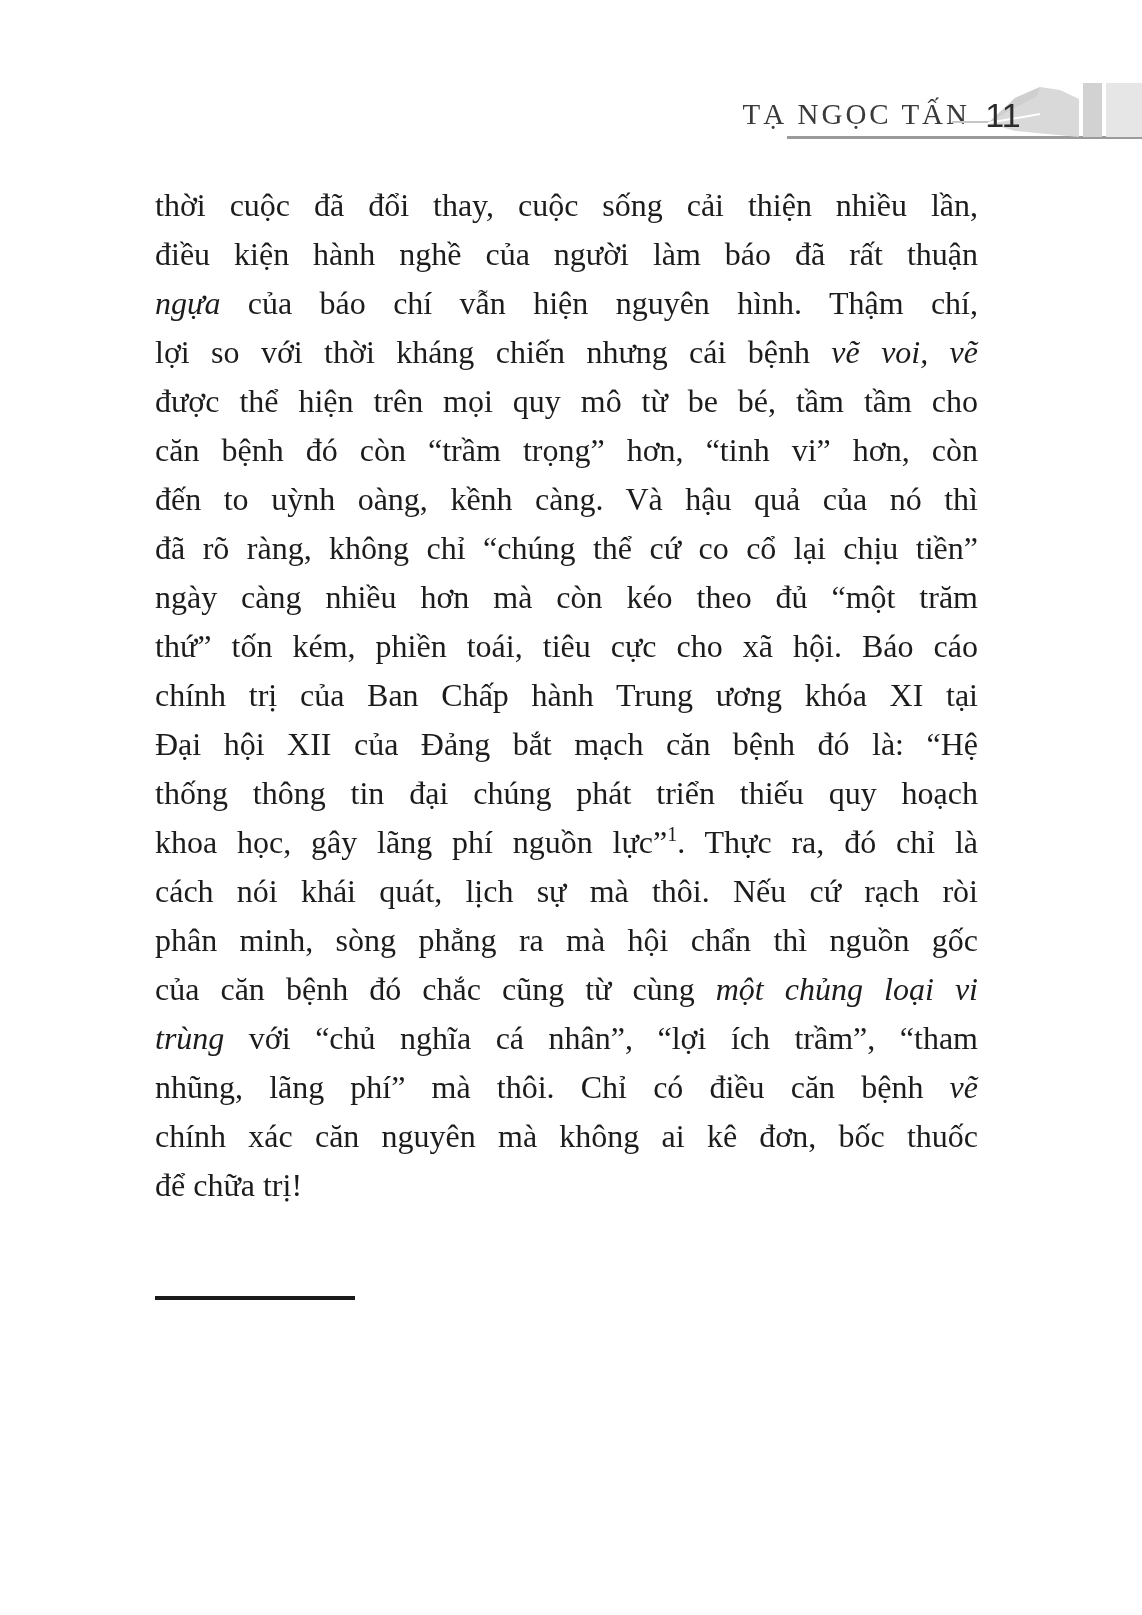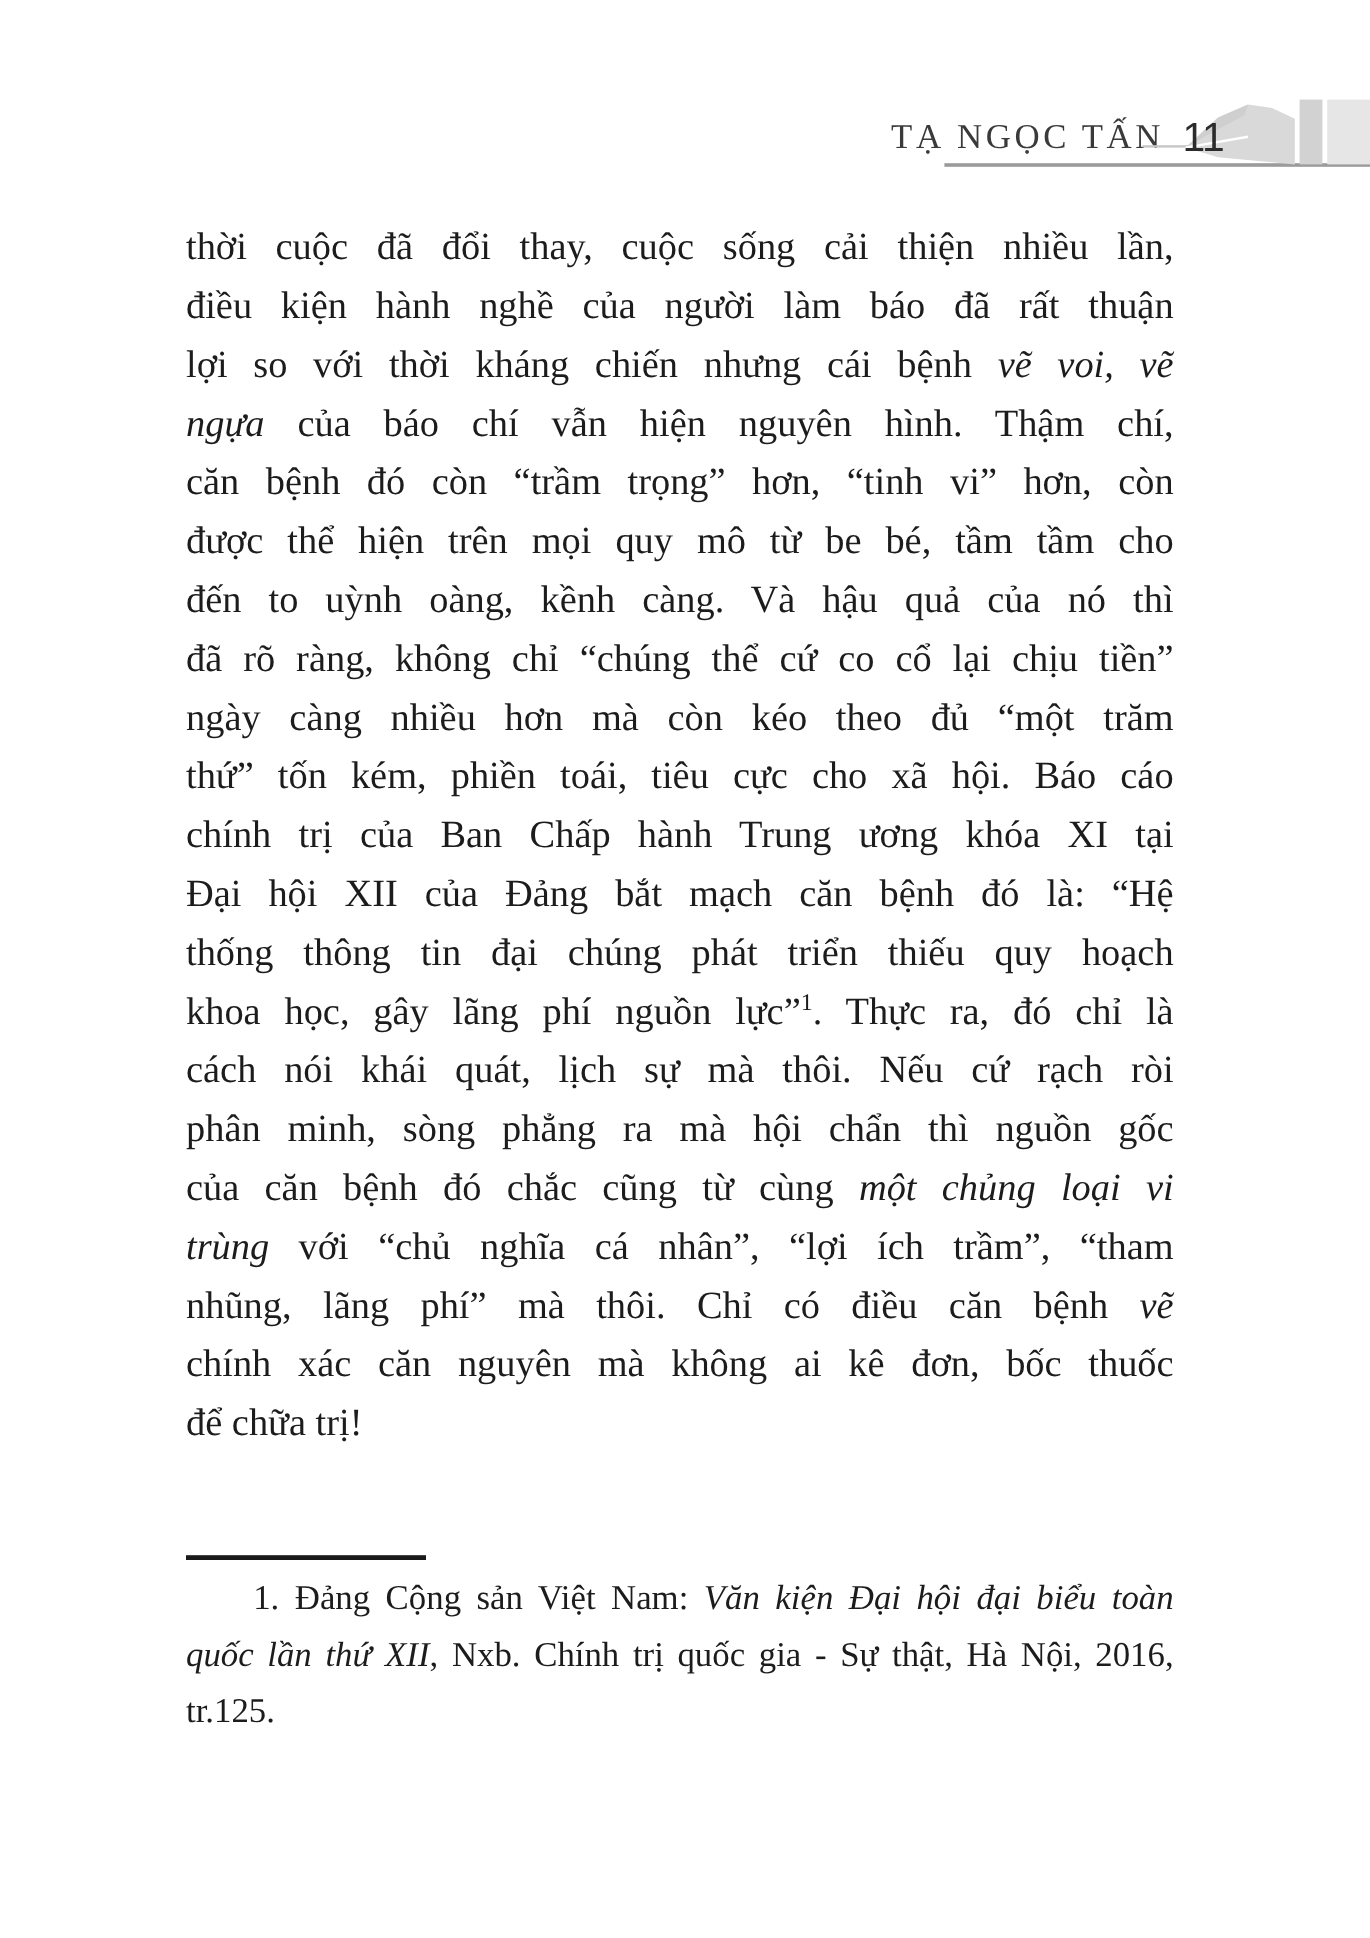--- a/index.html
+++ b/index.html
@@ -64,44 +64,39 @@
     </svg>
     <div class="pagenum">11</div>
     <div class="bar bar1"></div>
     <div class="bar bar2"></div>
   </header>
 
   <main class="textblock">
     <div id="body-lines">
         <div class="line"><span>thời cuộc đã đổi thay, cuộc sống cải thiện nhiều lần,</span></div>
         <div class="line"><span>điều kiện hành nghề của người làm báo đã rất thuận</span></div>
+        <div class="line"><i>ngựa</i><span> của báo chí vẫn hiện nguyên hình. Thậm chí,</span></div>
         <div class="line"><span>lợi so với thời kháng chiến nhưng cái bệnh </span><i>vẽ voi, vẽ</i></div>
-        <div class="line"><i>ngựa</i><span> của báo chí vẫn hiện nguyên hình. Thậm chí,</span></div>
+        <div class="line"><span>được thể hiện trên mọi quy mô từ be bé, tầm tầm cho</span></div>
         <div class="line"><span>căn bệnh đó còn “trầm trọng” hơn, “tinh vi” hơn, còn</span></div>
-        <div class="line"><span>được thể hiện trên mọi quy mô từ be bé, tầm tầm cho</span></div>
         <div class="line"><span>đến to uỳnh oàng, kềnh càng. Và hậu quả của nó thì</span></div>
         <div class="line"><span>đã rõ ràng, không chỉ “chúng thể cứ co cổ lại chịu tiền”</span></div>
         <div class="line"><span>ngày càng nhiều hơn mà còn kéo theo đủ “một trăm</span></div>
         <div class="line"><span>thứ” tốn kém, phiền toái, tiêu cực cho xã hội. Báo cáo</span></div>
         <div class="line"><span>chính trị của Ban Chấp hành Trung ương khóa XI tại</span></div>
         <div class="line"><span>Đại hội XII của Đảng bắt mạch căn bệnh đó là: “Hệ</span></div>
         <div class="line"><span>thống thông tin đại chúng phát triển thiếu quy hoạch</span></div>
         <div class="line"><span>khoa học, gây lãng phí nguồn lực”</span><sup>1</sup><span>. Thực ra, đó chỉ là</span></div>
         <div class="line"><span>cách nói khái quát, lịch sự mà thôi. Nếu cứ rạch ròi</span></div>
         <div class="line"><span>phân minh, sòng phẳng ra mà hội chẩn thì nguồn gốc</span></div>
         <div class="line"><span>của căn bệnh đó chắc cũng từ cùng </span><i>một chủng loại vi</i></div>
         <div class="line"><i>trùng</i><span> với “chủ nghĩa cá nhân”, “lợi ích trầm”, “tham</span></div>
         <div class="line"><span>nhũng, lãng phí” mà thôi. Chỉ có điều căn bệnh </span><i>vẽ</i></div>
         <div class="line"><span>chính xác căn nguyên mà không ai kê đơn, bốc thuốc</span></div>
         <div class="line last"><span>để chữa trị!</span></div>
       </div>
     <div class="fnsep"></div>
-    <div id="footnote-lines" class="footnote">
-        <div class="line indent"><span>1. Đảng Cộng sản Việt Nam: </span><i>Văn kiện Đại hội đại biểu toàn</i></div>
-        <div class="line"><i>quốc lần thứ XII</i><span>, Nxb. Chính trị quốc gia - Sự thật, Hà Nội, 2016,</span></div>
-        <div class="line last"><span>tr.125.</span></div>
-      </div>
   </main>
 
   <div class="watermark wm1"></div>
   <div class="watermark wm2"></div>
 
 </div>
 
 </body></html>

